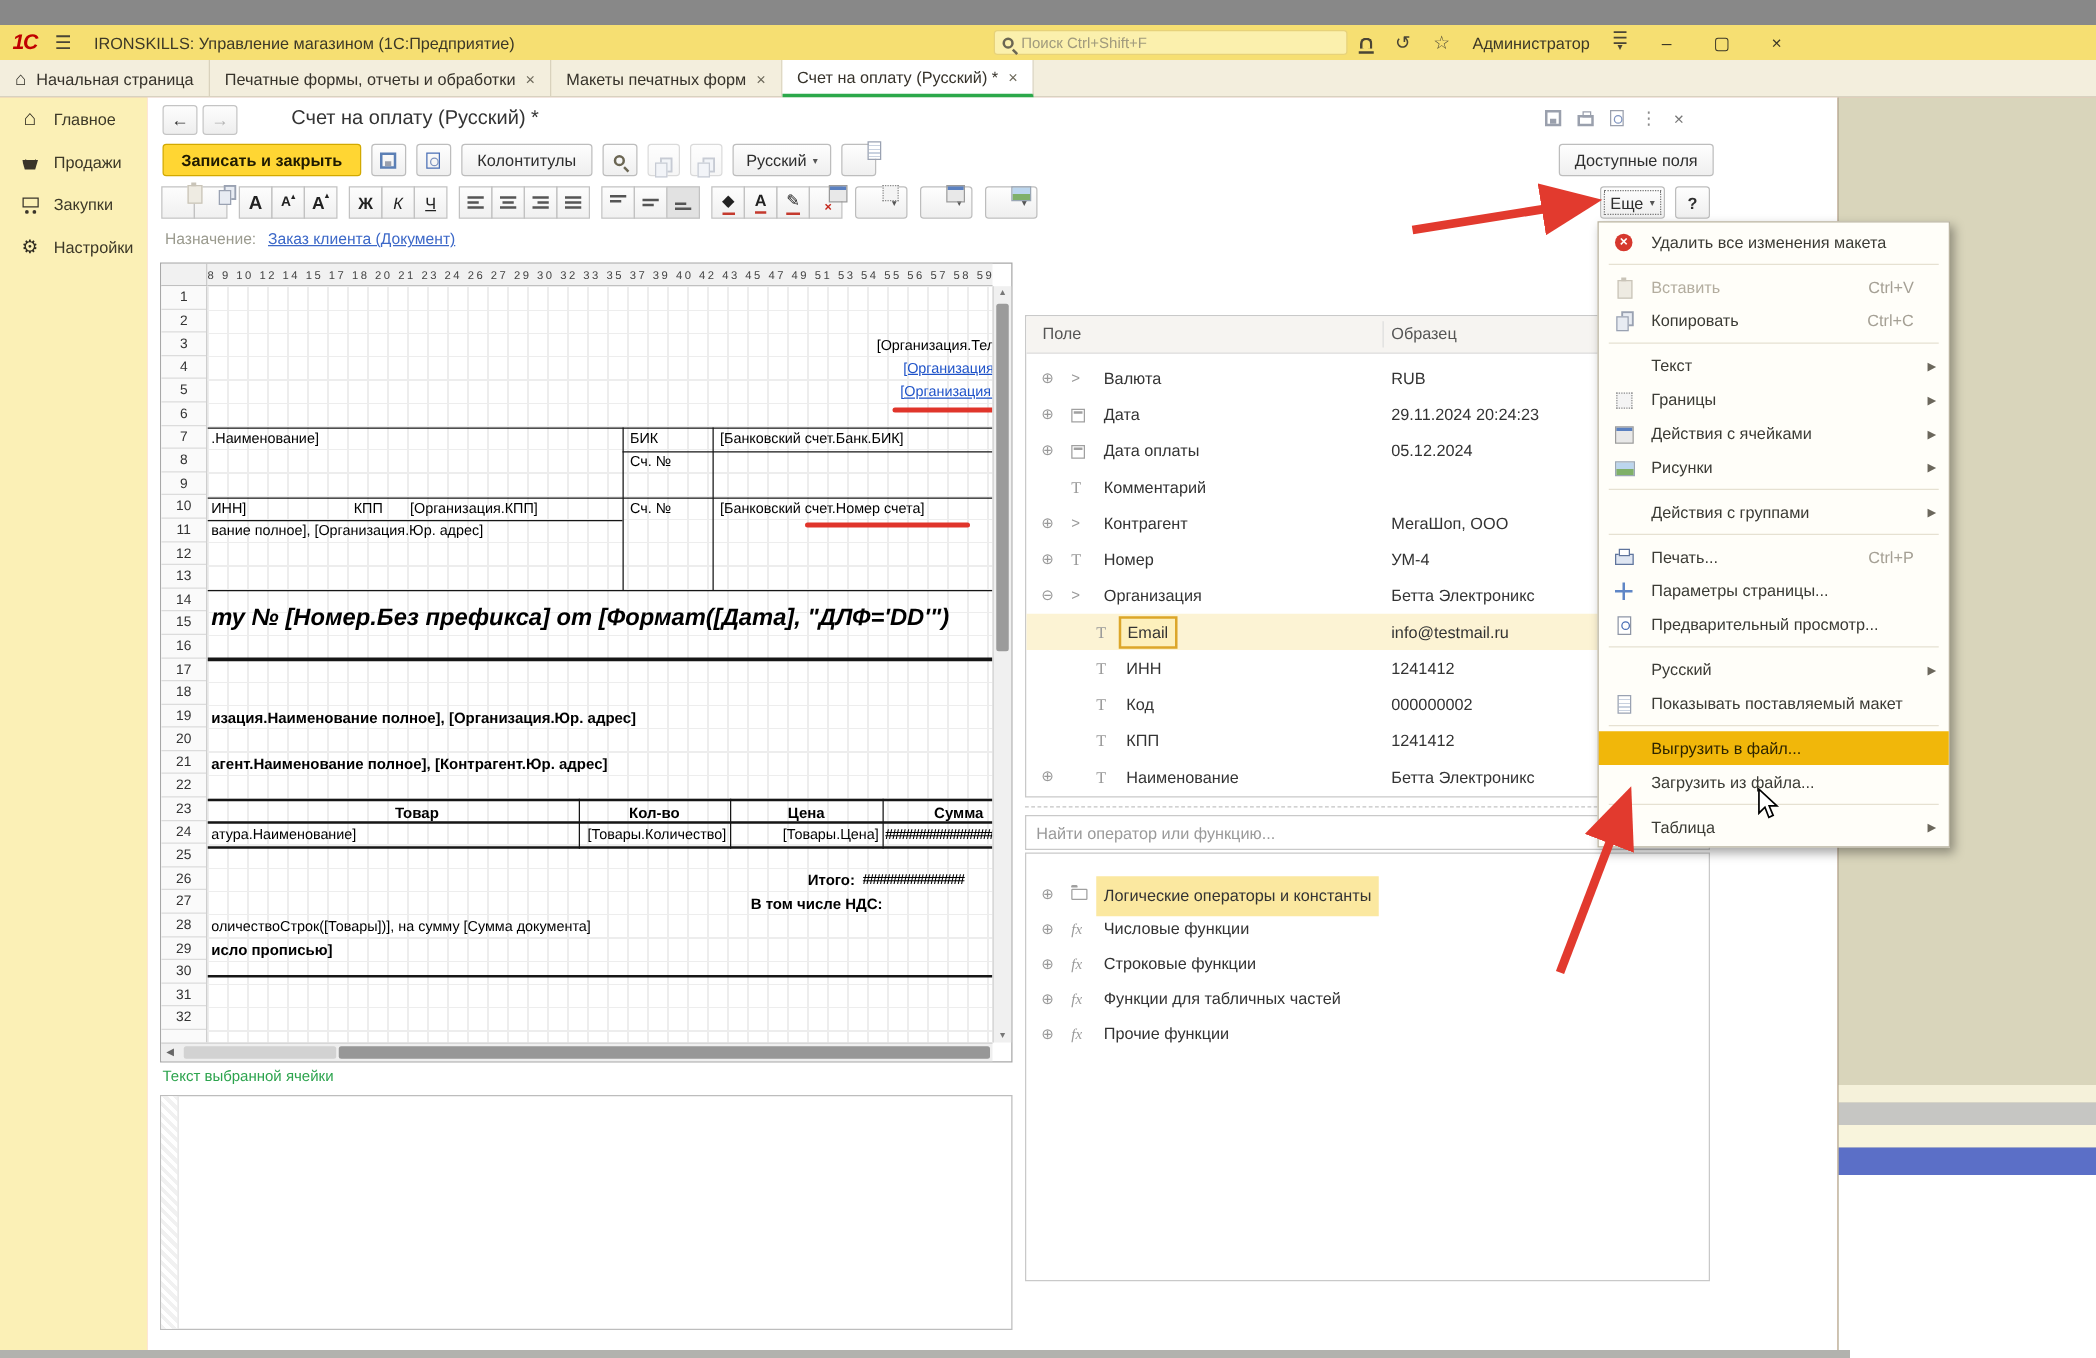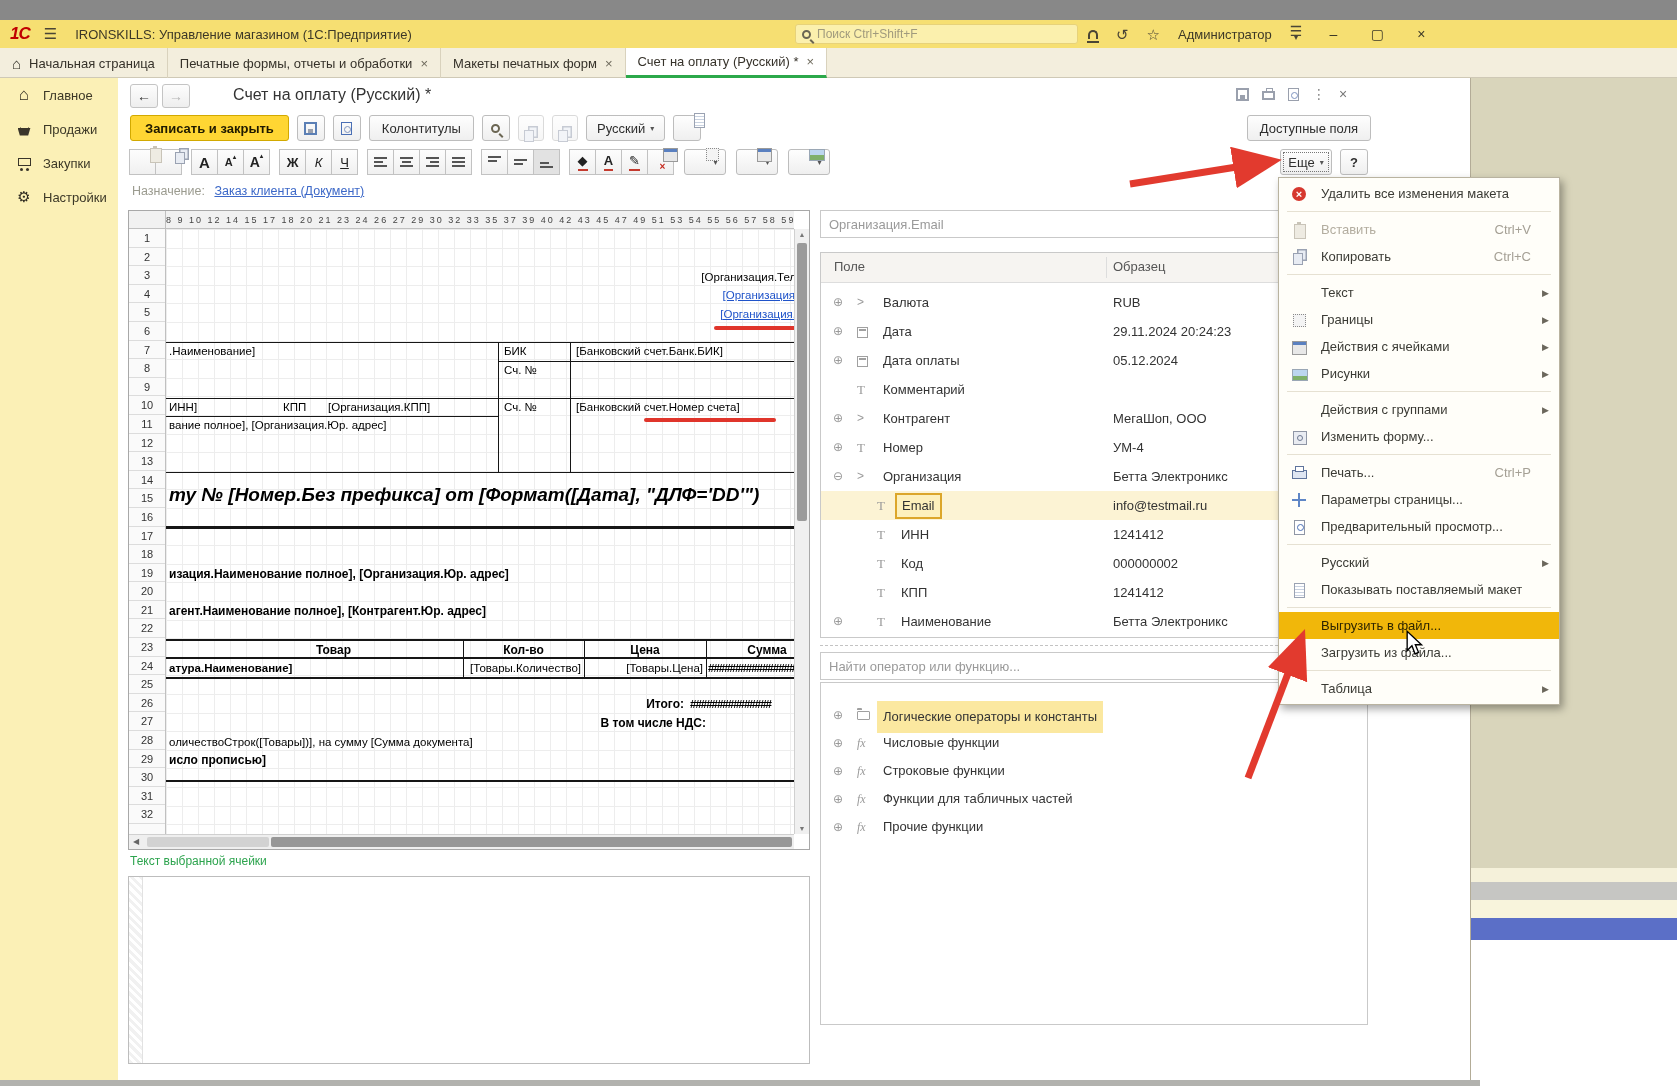--- a/index.html
+++ b/index.html
@@ -458,21 +458,21 @@
         <div class="bigtitle" style="left:3px;top:247px;width:660px;font-style:italic;">ту № [Номер.Без префикса] от [Формат([Дата], "ДЛФ='DD'")</div>
 
         <div class="scell b" style="left:3px;top:336.2px;">изация.Наименование полное], [Организация.Юр. адрес]</div>
         <div class="scell b" style="left:3px;top:373.4px;">агент.Наименование полное], [Контрагент.Юр. адрес]</div>
 
         <div class="scell b" style="left:38px;top:411.6px;width:259px;text-align:center;">Товар</div>
         <div class="scell b" style="left:297px;top:411.6px;width:121px;text-align:center;">Кол-во</div>
         <div class="scell b" style="left:418px;top:411.6px;width:122px;text-align:center;">Цена</div>
         <div class="scell b" style="left:540px;top:411.6px;width:122px;text-align:center;">Сумма</div>
 
-        <div class="scell" style="left:3px;top:430.2px;font-weight:bold;">атура.Наименование]</div>
+        <div class="scell" style="left:3px;top:430.2px;">атура.Наименование]</div>
         <div class="scell r" style="left:297px;top:430.2px;width:118px;">[Товары.Количество]</div>
         <div class="scell r" style="left:418px;top:430.2px;width:119px;">[Товары.Цена]</div>
         <div class="scell hash" style="left:542px;top:430.2px;width:119px;">####################</div>
 
         <div class="scell b r" style="left:380px;top:466.4px;width:138px;">Итого:</div>
         <div class="scell hash" style="left:524px;top:466.4px;width:138px;">###############</div>
         <div class="scell b r" style="left:380px;top:485px;width:160px;">В том числе НДС:</div>
         <div class="scell" style="left:3px;top:503.6px;">оличествоСтрок([Товары])], на сумму [Сумма документа]</div>
         <div class="scell b" style="left:3px;top:522.2px;">исло прописью]</div>
 
@@ -504,23 +504,20 @@
         <div class="hseg1"></div>
         <div class="hseg2"></div>
       </div>
     </div>
 
     <div class="celltext-lbl">Текст выбранной ячейки</div>
     <div class="celltext-box">
         <div class="hatch"></div>
       </div>
 
-    <div class="finput" style="left:702px;top:132px;width:548px;">
-        <span>Организация.Email</span>
-      </div>
     <div class="fieldsbox">
       <div class="fhdr">
         <span class="c1">Поле</span>
         <span class="vdiv"></span>
         <span class="c2">Образец</span>
       </div>
       <div id="fieldrows">
           <div class="frow" style="top: 35px;">
             <span class="fexp">⊕</span>
             <span class="ficon i-chev"></span>
@@ -628,21 +625,20 @@
       <div class="msep"></div>
       <div class="mitem dis"><span class="mic mic-paste"></span><span>Вставить</span><span class="mshort">Ctrl+V</span></div>
       <div class="mitem"><span class="mic mic-copy"></span><span>Копировать</span><span class="mshort">Ctrl+C</span></div>
       <div class="msep"></div>
       <div class="mitem"><span>Текст</span><span class="msub">▶</span></div>
       <div class="mitem"><span class="mic mic-borders"></span><span>Границы</span><span class="msub">▶</span></div>
       <div class="mitem"><span class="mic mic-cells"></span><span>Действия с ячейками</span><span class="msub">▶</span></div>
       <div class="mitem"><span class="mic mic-picture"></span><span>Рисунки</span><span class="msub">▶</span></div>
       <div class="msep"></div>
       <div class="mitem"><span>Действия с группами</span><span class="msub">▶</span></div>
-      <div class="mitem"><span class="mic mic-form"></span><span>Изменить форму...</span></div>
       <div class="msep"></div>
       <div class="mitem"><span class="mic mic-print"></span><span>Печать...</span><span class="mshort">Ctrl+P</span></div>
       <div class="mitem"><span class="mic mic-pagesetup"></span><span>Параметры страницы...</span></div>
       <div class="mitem"><span class="mic mic-preview"></span><span>Предварительный просмотр...</span></div>
       <div class="msep"></div>
       <div class="mitem"><span>Русский</span><span class="msub">▶</span></div>
       <div class="mitem"><span class="mic mic-page"></span><span>Показывать поставляемый макет</span></div>
       <div class="msep"></div>
       <div class="mitem hl"><span>Выгрузить в файл...</span></div>
       <div class="mitem"><span>Загрузить из файла...</span></div>

